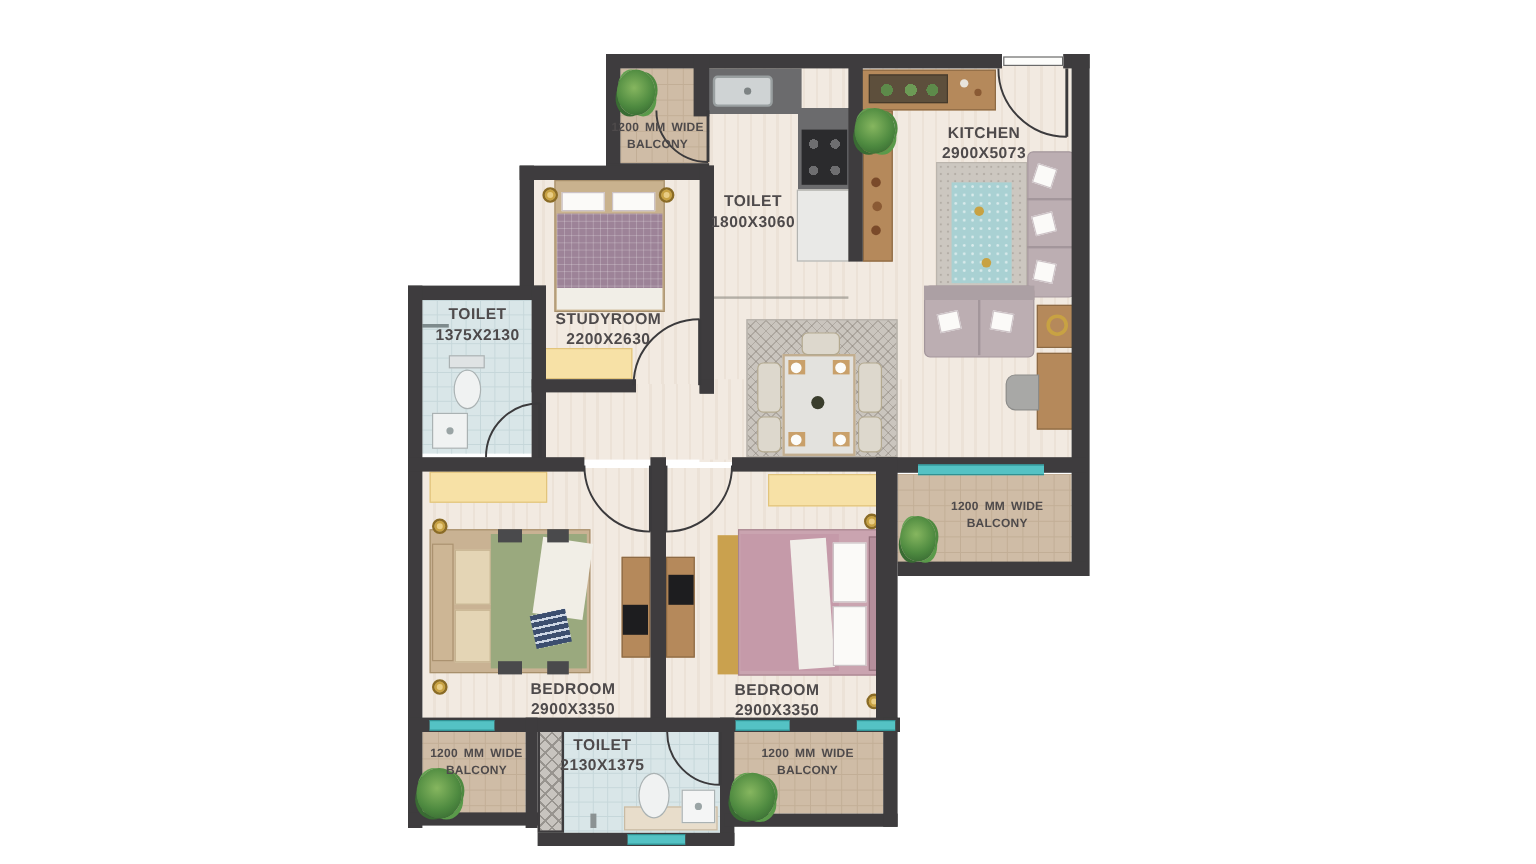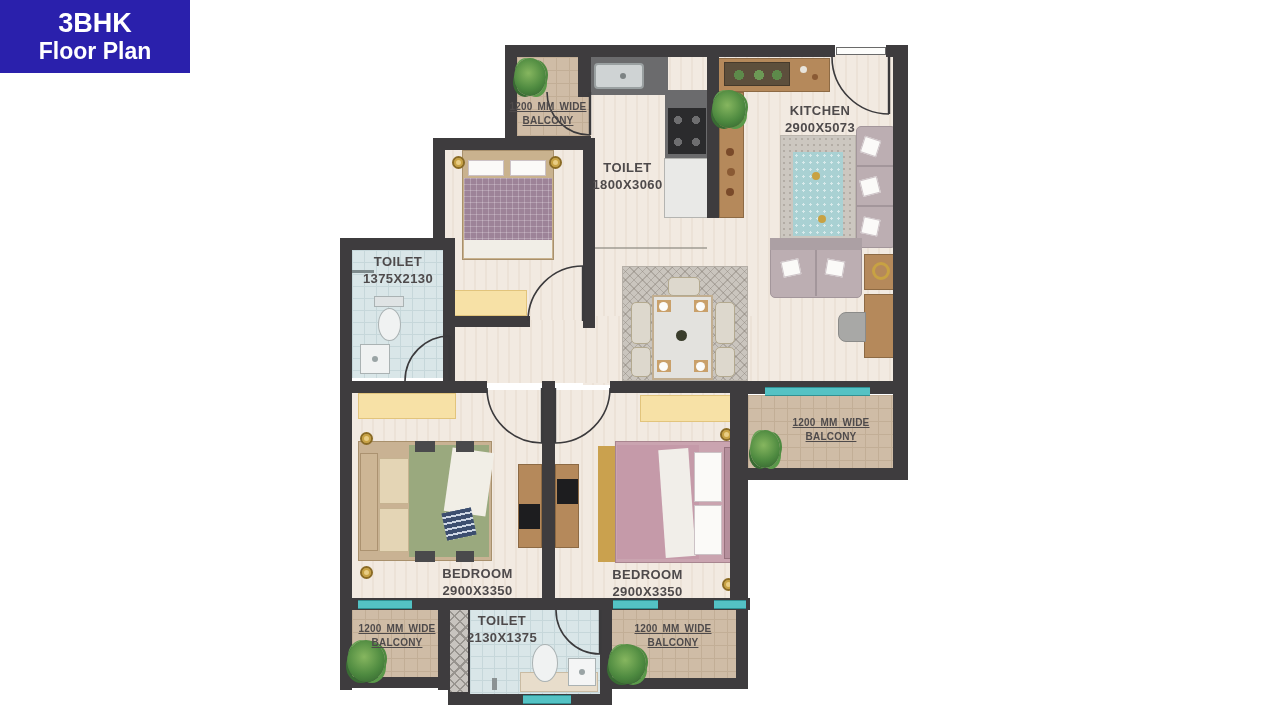--- a/index.html
+++ b/index.html
@@ -18,21 +18,21 @@
         background-size:12px 12px;}
   .shaft{position:absolute;background-color:#c8c4bf;
         background-image:repeating-linear-gradient(45deg,#98948f 0 1.5px,transparent 1.5px 8px),
                          repeating-linear-gradient(135deg,#98948f 0 1.5px,transparent 1.5px 8px);
         border:2px solid #3e3c3e;box-sizing:border-box;}
   .win{position:absolute;background:#54c2c4;border-top:1px solid #2f9193;border-bottom:1px solid #2f9193;}
   .wd{position:absolute;background:#b5895b;border:1px solid #8d6a44;box-sizing:border-box;}
   .ward{position:absolute;background:#f7e1a6;border:1px solid #e2c47c;box-sizing:border-box;}
   .lbl{position:absolute;color:#4e4a4b;font-weight:700;font-size:13px;line-height:1.3;
        text-align:center;letter-spacing:.4px;white-space:nowrap;}
-  .lbl.sm{font-size:10px;letter-spacing:.2px;line-height:1.4;word-spacing:2px;text-decoration:underline;}
+  .lbl.sm{font-size:10px;letter-spacing:.2px;line-height:1.4;word-spacing:2px;}
   .sconce{position:absolute;width:13px;height:13px;border-radius:50%;background:#e9cd84;
           border:2px solid #8a6b25;box-shadow:inset 0 0 0 2px #c8a243;box-sizing:border-box;}
   .plant{position:absolute;border-radius:50%;
          background:radial-gradient(circle at 45% 40%, #86b65f 0%, #4e8a40 55%, #396c33 85%);
          box-shadow:6px -2px 0 -4px #4e8a40, -5px 5px 0 -4px #396c33, 6px 6px 0 -5px #5a9a4a, -4px -5px 0 -5px #63a352;}
   .pillow{position:absolute;background:#fbfaf8;border:1px solid #ccc2c6;box-sizing:border-box;}
   .sofa{position:absolute;background:#bcaeb2;border:1px solid #a3969b;border-radius:5px;box-sizing:border-box;}
   .chairb{position:absolute;background:#1d1d1f;}
   .dchair{position:absolute;background:#ddd8cd;border:1px solid #b3a98f;border-radius:5px;box-sizing:border-box;}
   #badge{position:absolute;left:0;top:0;width:190px;height:73px;background:#2a20ac;color:#ffffff;
@@ -231,20 +231,24 @@
   </svg>
 
   <div class="lbl" style="left:585px;top:160px;width:85px">
     <div>TOILET</div>
     <div>1800X3060</div>
   </div>
   <div class="lbl" style="left:775px;top:103px;width:90px">
     <div>KITCHEN</div>
     <div>2900X5073</div>
   </div>
+  <div class="lbl" style="left:447px;top:258px;width:120px">
+    <div>STUDYROOM</div>
+    <div>2200X2630</div>
+  </div>
   <div class="lbl" style="left:352px;top:254px;width:92px">
     <div>TOILET</div>
     <div>1375X2130</div>
   </div>
   <div class="lbl" style="left:420px;top:566px;width:115px">
     <div>BEDROOM</div>
     <div>2900X3350</div>
   </div>
   <div class="lbl" style="left:590px;top:567px;width:115px">
     <div>BEDROOM</div>
@@ -265,18 +269,14 @@
   </div>
   <div class="lbl sm" style="left:350px;top:622px;width:94px">
     <div>1200 MM WIDE</div>
     <div>BALCONY</div>
   </div>
   <div class="lbl sm" style="left:614px;top:622px;width:118px">
     <div>1200 MM WIDE</div>
     <div>BALCONY</div>
   </div>
 
-  <div id="badge">
-    <div class="t">3BHK</div>
-    <div class="s">Floor Plan</div>
-  </div>
 
 </div>
 
 </body></html>

